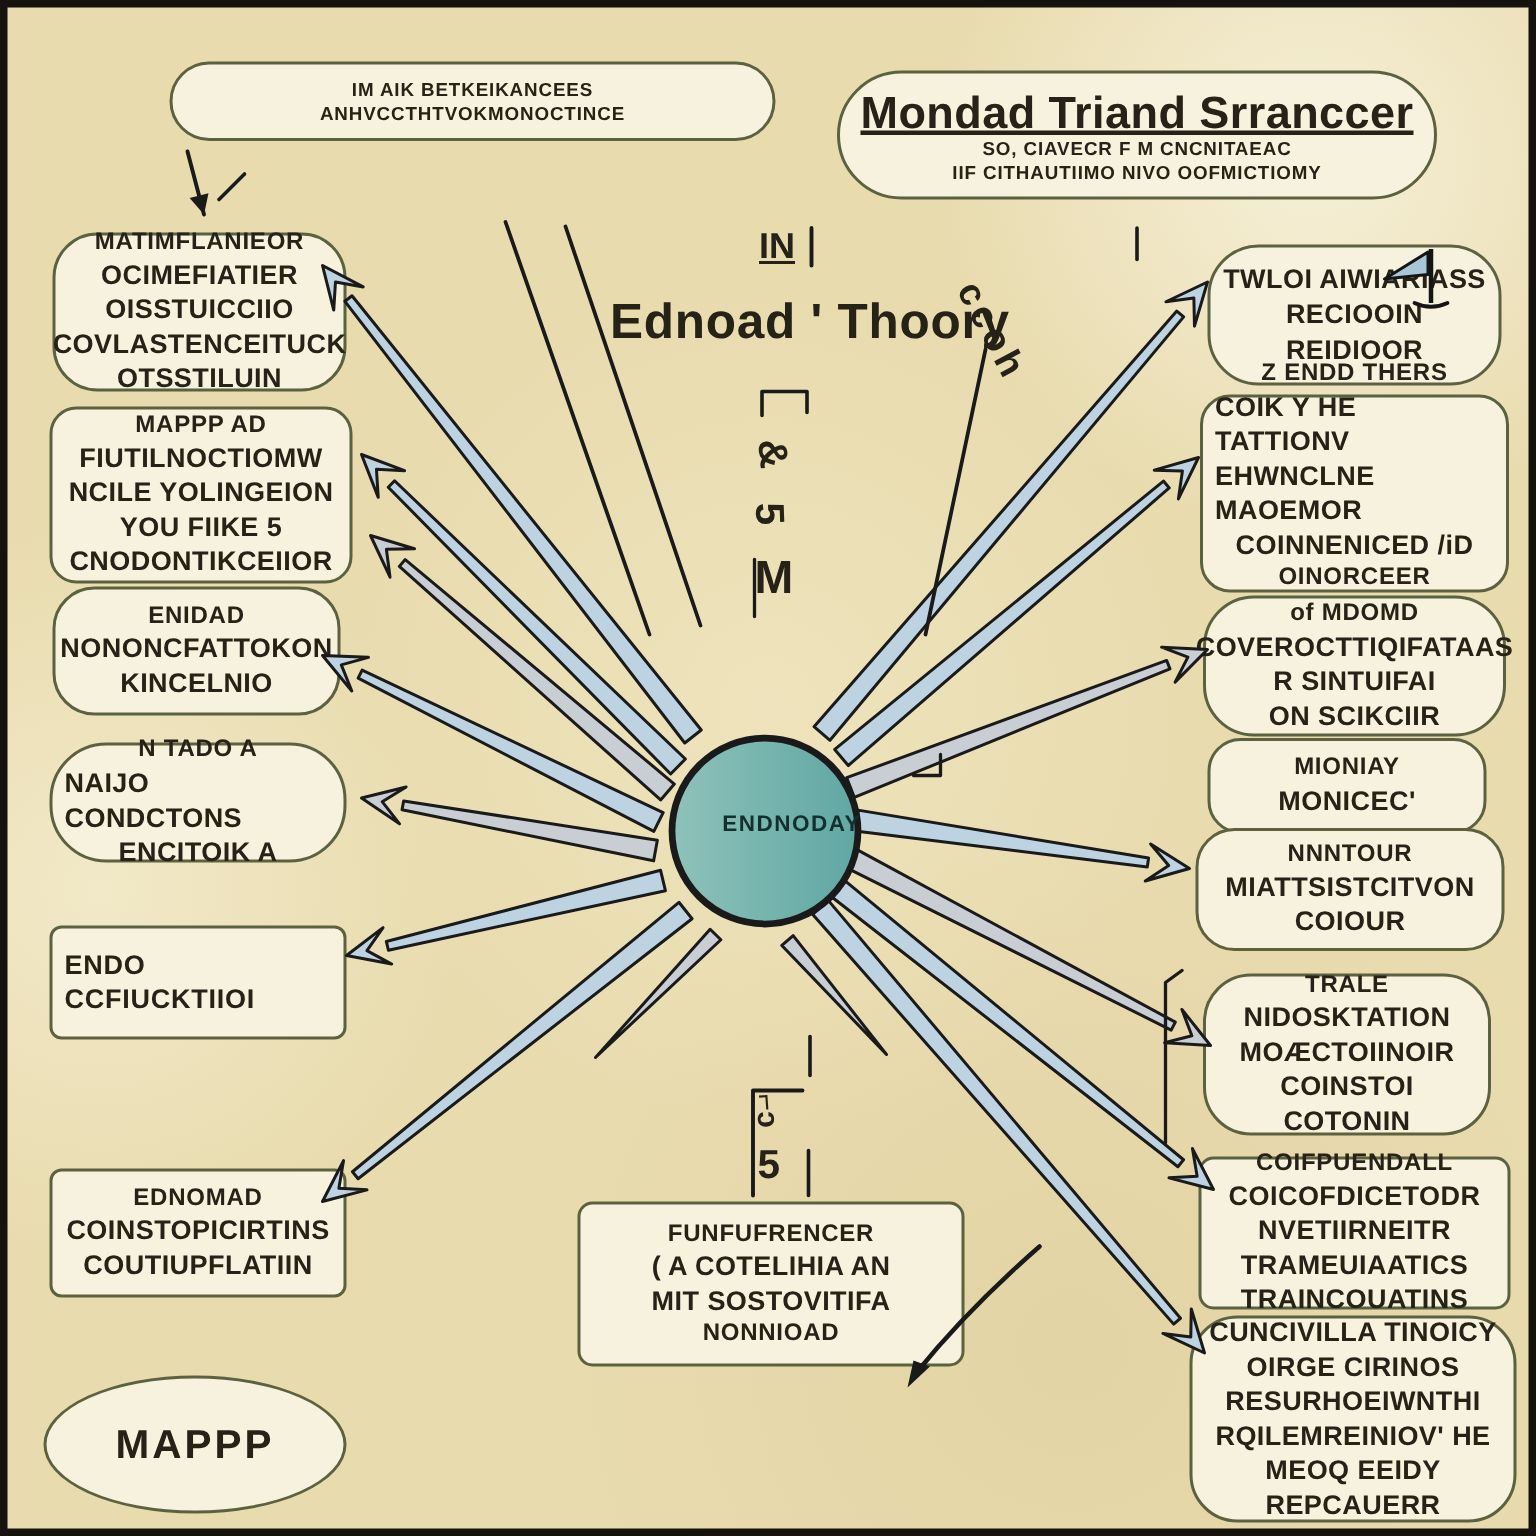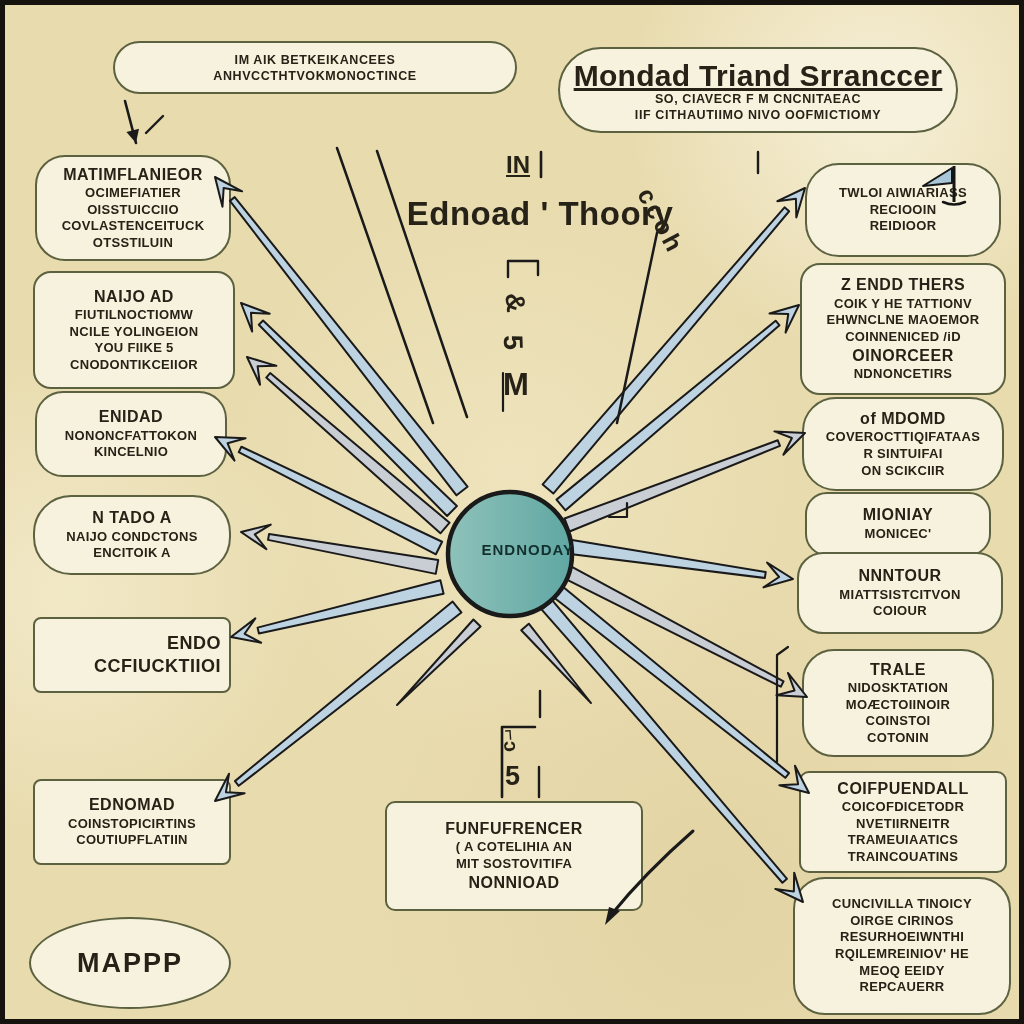--- a/index.html
+++ b/index.html
@@ -11,23 +11,23 @@
       radial-gradient(circle at 86% 10%, rgba(248,242,220,.9) 0%, rgba(248,242,220,0) 20%),
       radial-gradient(circle at 6% 58%, rgba(244,236,206,.8) 0%, rgba(244,236,206,0) 22%),
       radial-gradient(circle at 50% 46%, rgba(240,229,192,.8) 0%, rgba(240,229,192,0) 38%),
       radial-gradient(circle at 70% 88%, rgba(226,210,162,.8) 0%, rgba(226,210,162,0) 30%);
     font-family:"Liberation Sans", sans-serif;color:var(--text,#272217);
   }
   .node{
     position:absolute;z-index:2;box-sizing:border-box;
     background:var(--panel,#f7f2dd);border:2.5px solid var(--pborder,#5c6140);
     display:flex;flex-direction:column;justify-content:center;align-items:center;
-    text-align:right;padding:6px 8px;
+    text-align:left;padding:6px 8px;
   }
-  .ln{font-size:13px;line-height:1.28;letter-spacing:.3px;font-weight:600;}
+  .ln{font-size:18px;line-height:1.28;letter-spacing:.3px;font-weight:600;}
   .ln.b{font-weight:800;font-size:16px;letter-spacing:.5px;}
   .big .ln{font-size:18px;font-weight:800;}
   .xbig .ln{font-size:27px;font-weight:800;letter-spacing:2px;}
   .ellipse{border-radius:50% !important;}
   .titlebox{
     position:absolute;z-index:2;box-sizing:border-box;text-align:center;
     background:var(--panel,#f7f2dd);border:2.5px solid var(--pborder,#5c6140);
     border-radius:46px;padding:10px 12px 8px;
   }
   .title-main{font-size:30px;font-weight:800;text-decoration:underline;letter-spacing:.3px;line-height:1.1;}
@@ -73,21 +73,21 @@
   <div class="glyph bg2">5</div>
 
   <div class="node" style="left:30px;top:150px;width:196px;height:106px;border-radius:30px;">
       <div class="ln b">MATIMFLANIEOR</div>
       <div class="ln">OCIMEFIATIER</div>
       <div class="ln">OISSTUICCIIO</div>
       <div class="ln">COVLASTENCEITUCK</div>
       <div class="ln">OTSSTILUIN</div>
     </div>
   <div class="node" style="left:28px;top:266px;width:202px;height:118px;border-radius:18px;">
-      <div class="ln b">NAIJO AD</div>
+      <div class="ln b">MAPPP AD</div>
       <div class="ln">FIUTILNOCTIOMW</div>
       <div class="ln">NCILE YOLINGEION</div>
       <div class="ln">YOU FIIKE 5</div>
       <div class="ln">CNODONTIKCEIIOR</div>
     </div>
   <div class="node" style="left:30px;top:386px;width:192px;height:86px;border-radius:28px;">
       <div class="ln b">ENIDAD</div>
       <div class="ln">NONONCFATTOKON</div>
       <div class="ln">KINCELNIO</div>
     </div>

